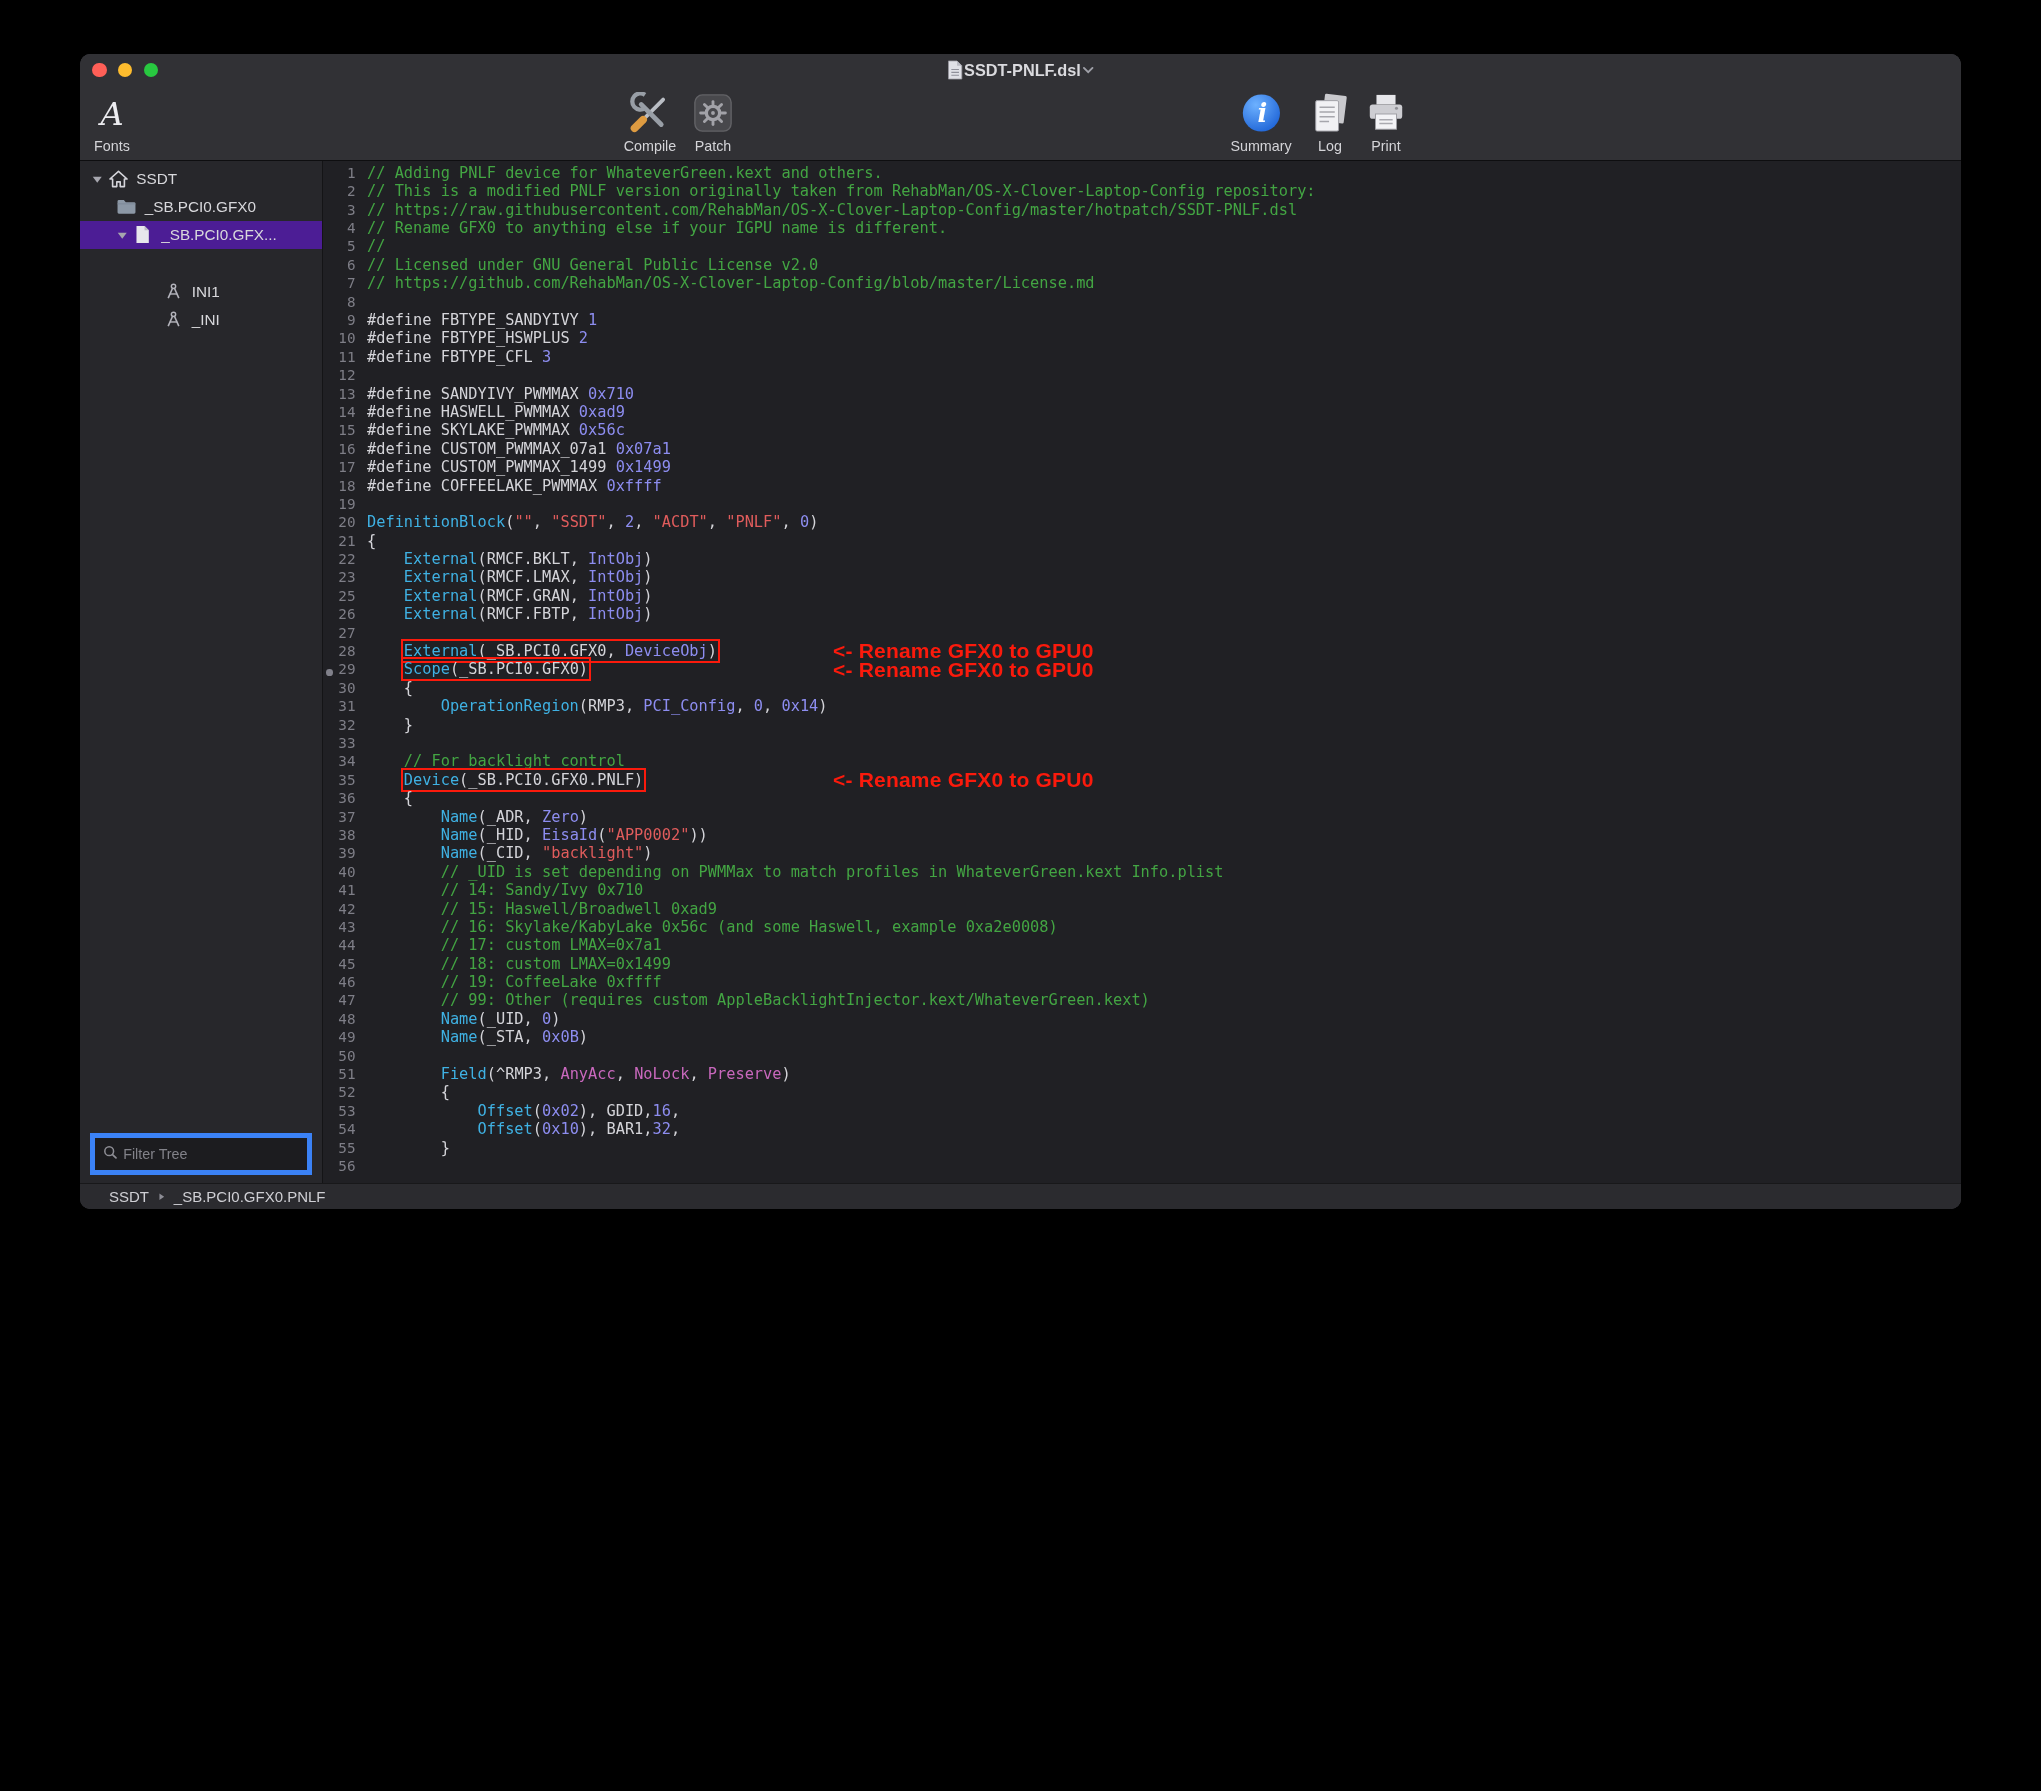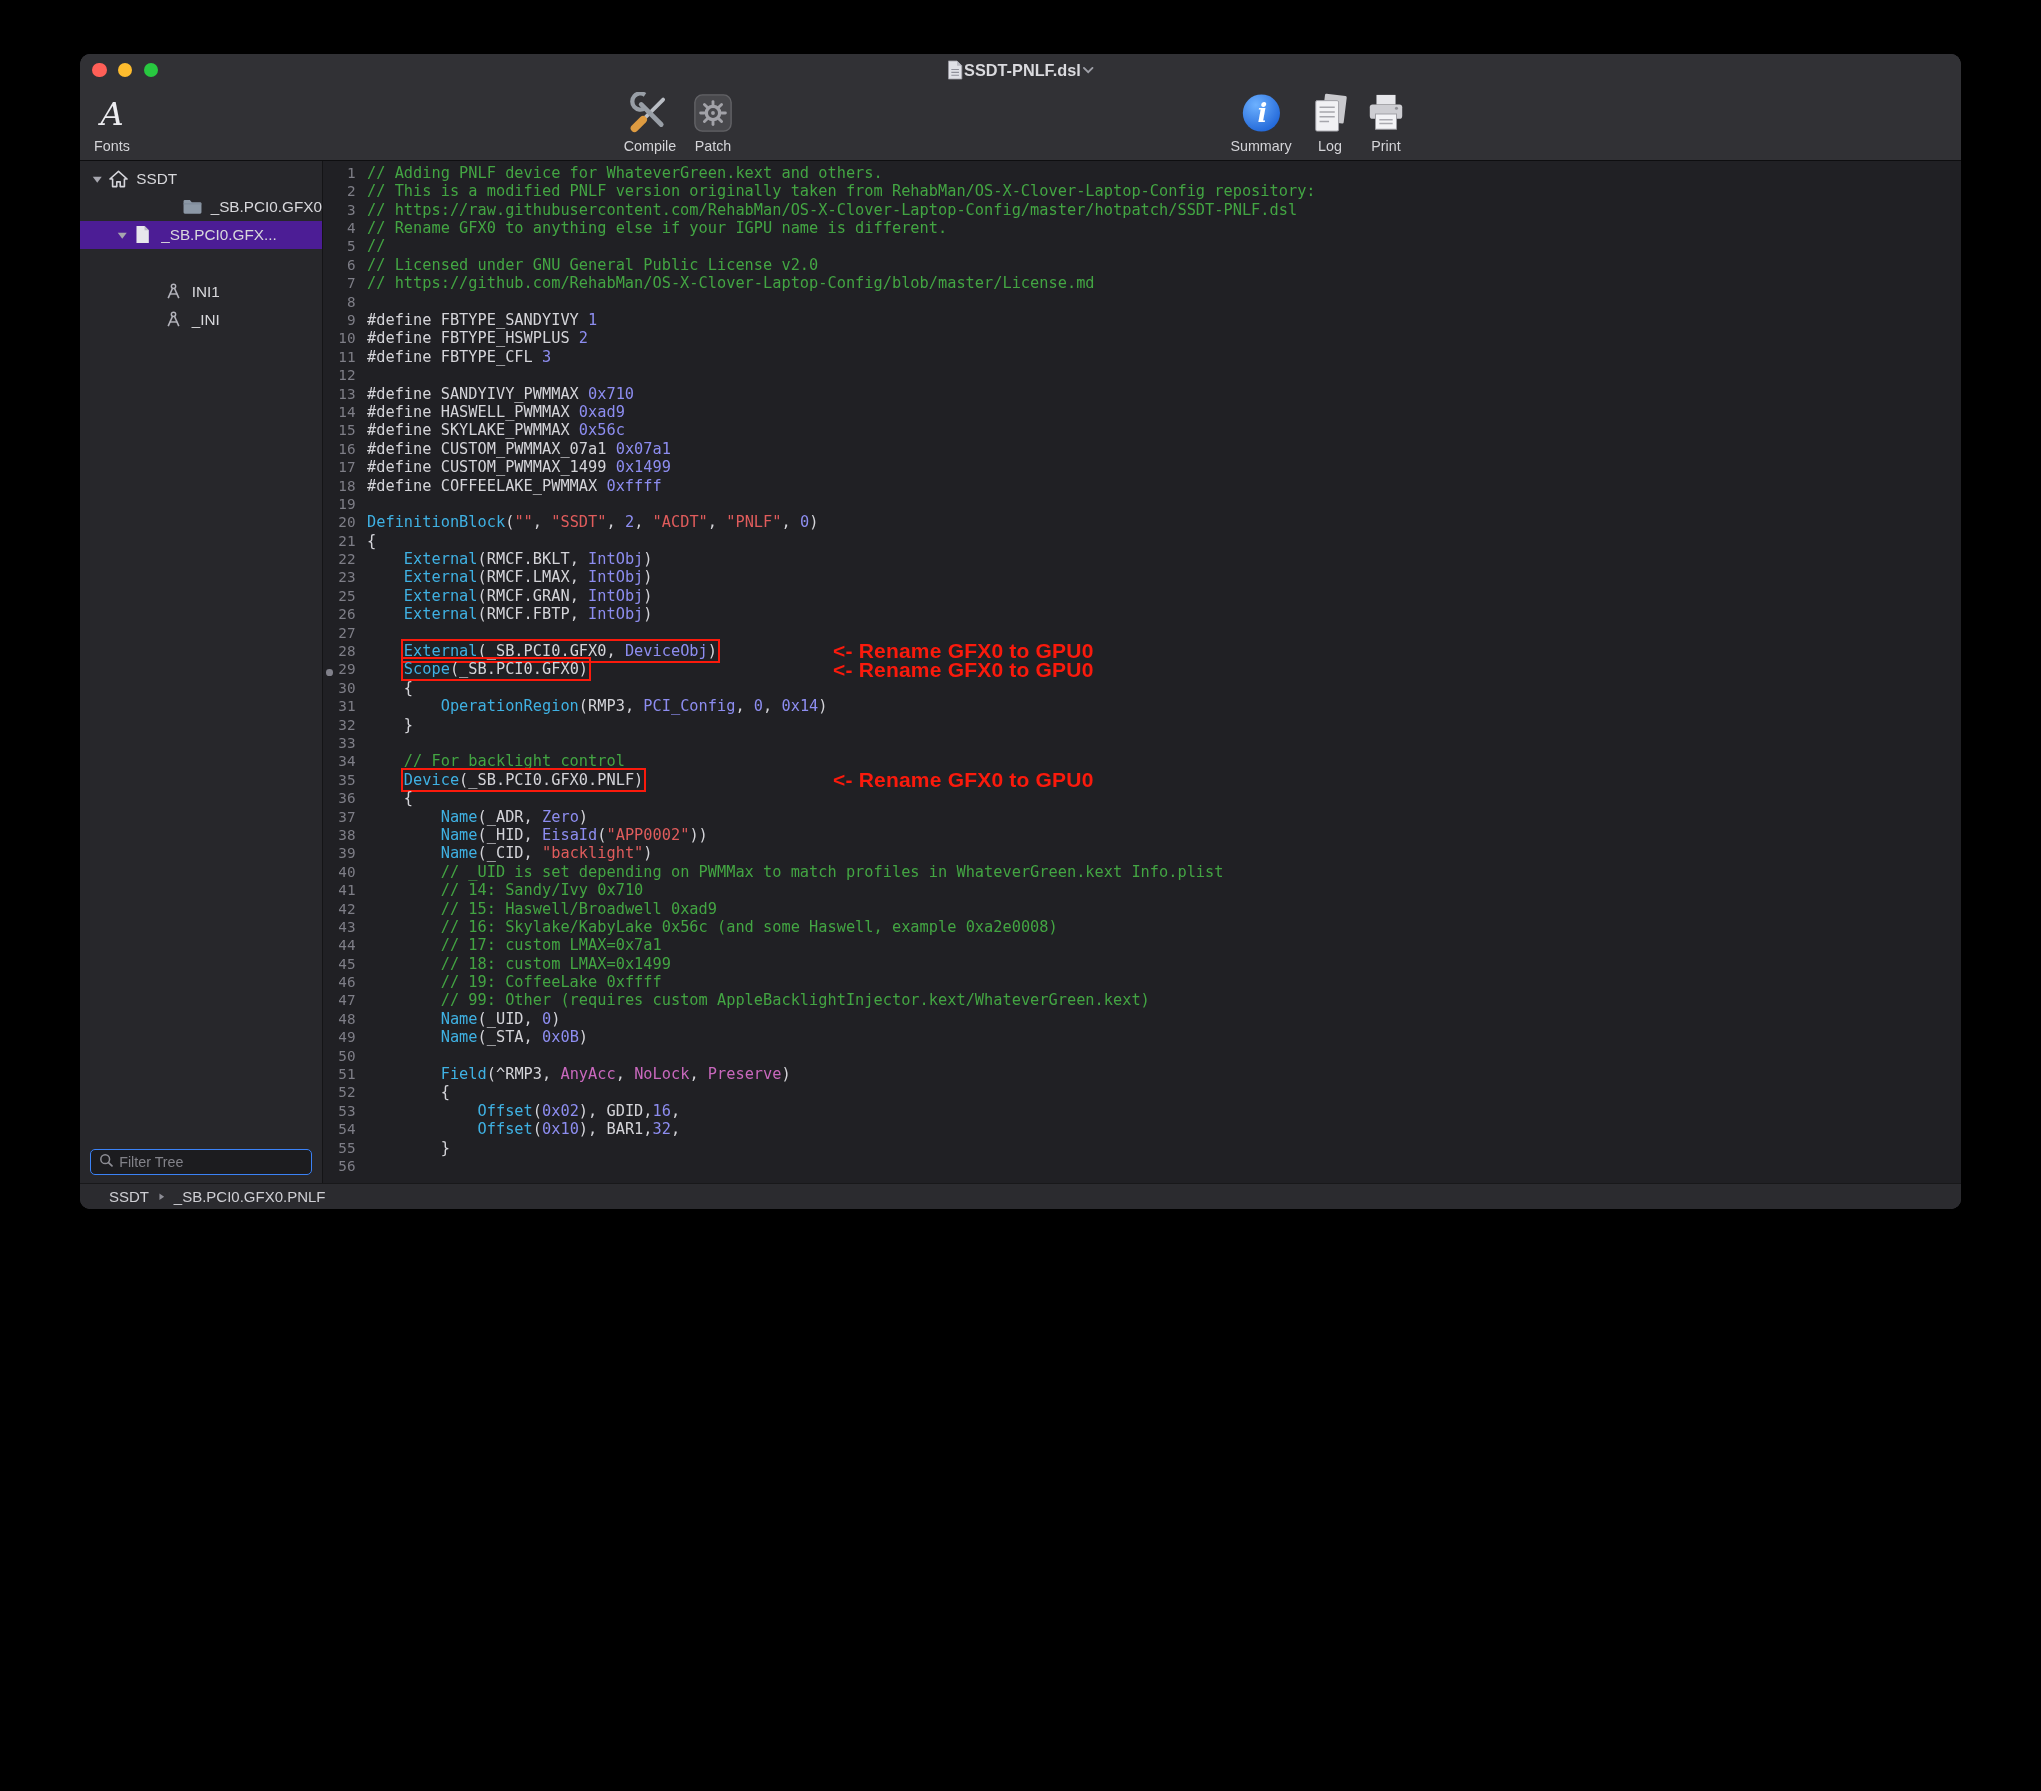--- a/index.html
+++ b/index.html
@@ -28,22 +28,22 @@
   .content{ flex:1; display:flex; min-height:0; }
 
   .sidebar{ width:243px; background:#27272b; border-right:1px solid #141416; display:flex;
     flex-direction:column; flex:none; }
   .tree{ padding-top:3.8px; }
   .trow{ height:28px; display:flex; align-items:center; font-size:15.3px; color:#d8d8dc;
     white-space:nowrap; overflow:hidden; }
   .trow.selected{ background:#4c1d95; }
   .disc{ width:19px; display:inline-flex; justify-content:center; flex:none; }
   .sicon{ width:23px; display:inline-flex; justify-content:center; margin-right:6.7px; flex:none; }
-  .filter-wrap{ margin:auto 9.6px 7.6px 9.6px; height:26px; background:#1c1c1f; border:1px solid #3b82f6;
-    border-radius:5px; display:flex; align-items:center; padding:0 8.6px; gap:5.7px; flex:none; }
+  .filter-wrap{ margin:auto 9.6px 7.6px 9.6px; height:42px; background:#1c1c1f; border:5px solid #3b82f6;
+    border-radius:0; display:flex; align-items:center; padding:0 8.6px; gap:5.7px; flex:none; }
   .filter-wrap input{ flex:1; min-width:0; background:transparent; border:none; outline:none;
     color:#cfcfd4; font-size:14.3px; font-family:inherit; }
   .filter-wrap input::placeholder{ color:#828289; }
 
   .editor{ flex:1; position:relative; overflow:hidden; background:#202024;
     font-family:"DejaVu Sans Mono","Liberation Mono",monospace; font-size:15.3px; padding-top:2.9px; }
   .line{ height:18.4px; display:flex; position:relative; white-space:pre; }
   .ln{ width:44px; padding-right:11.5px; text-align:right; color:#7e7e87; font-size:14.3px;
     flex:none; line-height:18.4px; }
   .codetext{ line-height:18.4px; }
@@ -199,21 +199,21 @@
                 <path d="M0.8 1.8 h9.4 L5.5 8.2 z" fill="#a6a6ae"></path>
               </svg>
             </span>
             <span class="sicon">
               <svg width="21" height="20" viewBox="0 0 22 21">
                 <path d="M11 2.5 L20 10.5 H17.2 V18.5 H12.8 V13.5 H9.2 V18.5 H4.8 V10.5 H2 Z" fill="none" stroke="#d4d4da" stroke-width="1.7" stroke-linejoin="round"></path>
               </svg>
             </span>
             <span>SSDT</span>
           </div>
-          <div class="trow" style="padding-left: 35px; justify-content: flex-end;">
+          <div class="trow" style="padding-left: 35px;">
             <span class="sicon">
               <svg width="21" height="17" viewBox="0 0 22 18">
                 <path d="M1.5 3.5 a1.5 1.5 0 0 1 1.5 -1.5 h5.2 l2 2.6 h8.8 a1.5 1.5 0 0 1 1.5 1.5 v9 a1.5 1.5 0 0 1 -1.5 1.5 h-16 a1.5 1.5 0 0 1 -1.5 -1.5 z" fill="#8c98a6"></path>
                 <path d="M1.5 6.2 h19" stroke="#7c8897" stroke-width="1"></path>
               </svg>
             </span>
             <span>_SB.PCI0.GFX0</span>
           </div>
           <div class="trow selected" style="padding-left: 32.5px;">
             <span class="disc">

